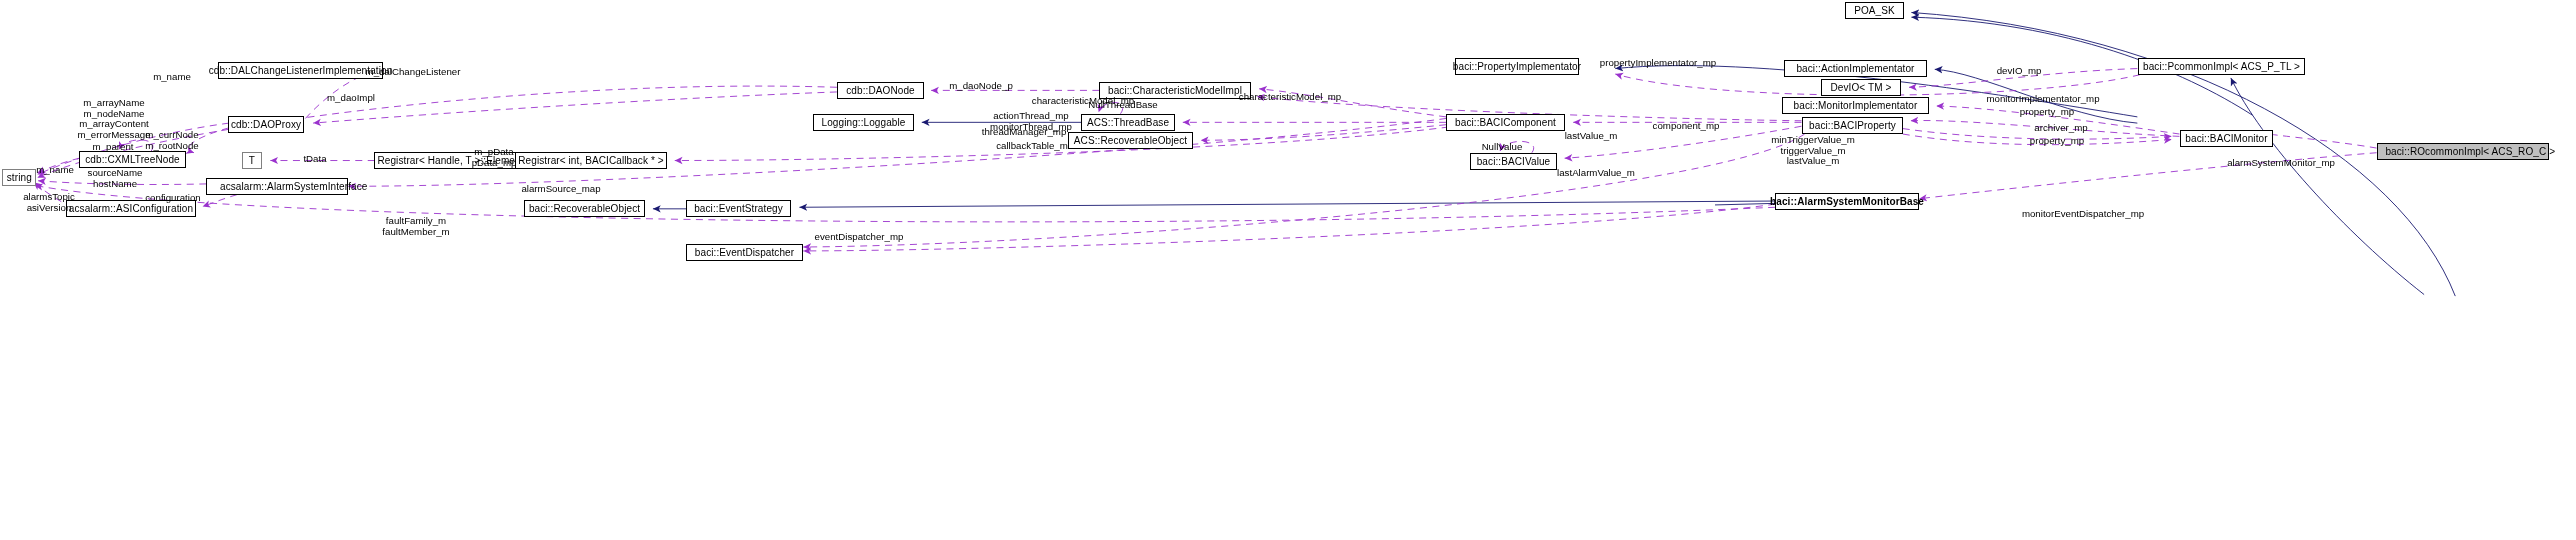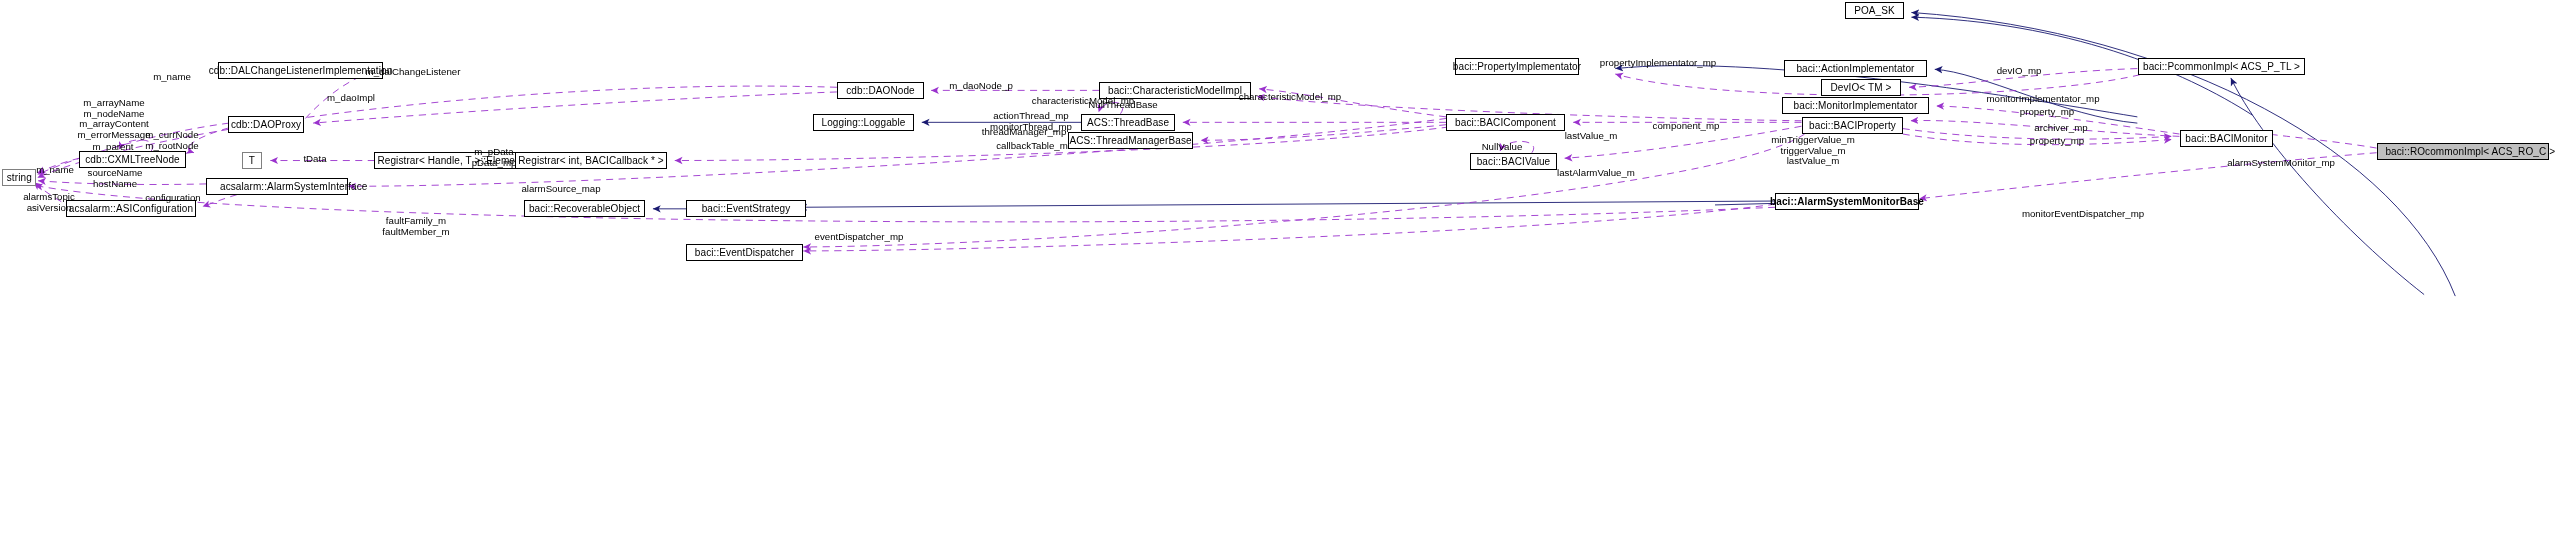--- a/index.html
+++ b/index.html
@@ -150,34 +150,34 @@
       <div class="node" style="left: 2138px; top: 58px; width: 167px;">baci::PcommonImpl&lt; ACS_P_TL &gt;</div>
       <div class="node" style="left: 837px; top: 82px; width: 87px;">cdb::DAONode</div>
       <div class="node" style="left: 1099px; top: 82px; width: 152px;">baci::CharacteristicModelImpl</div>
       <div class="node" style="left: 1821px; top: 79px; width: 80px;">DevIO&lt; TM &gt;</div>
       <div class="node" style="left: 1782px; top: 97px; width: 147px;">baci::MonitorImplementator</div>
       <div class="node" style="left: 813px; top: 114px; width: 101px;">Logging::Loggable</div>
       <div class="node" style="left: 1081px; top: 114px; width: 94px;">ACS::ThreadBase</div>
       <div class="node" style="left: 1446px; top: 114px; width: 119px;">baci::BACIComponent</div>
       <div class="node" style="left: 1802px; top: 117px; width: 101px;">baci::BACIProperty</div>
       <div class="node" style="left: 79px; top: 151px; width: 107px;">cdb::CXMLTreeNode</div>
-      <div class="node" style="left: 1068px; top: 132px; width: 125px;">ACS::ThreadManagerBase</div>
+      <div class="node" style="left: 1068px; top: 132px; width: 125px;">ACS::RecoverableObject</div>
       <div class="node" style="left: 2180px; top: 130px; width: 93px;">baci::BACIMonitor</div>
       <div class="node highlight" style="left: 2377px; top: 143px; width: 172px; padding-left: 20px;">baci::ROcommonImpl&lt; ACS_RO_C &gt;</div>
       <div class="node grayborder" style="left: 2.3px; top: 169px; width: 34px;">string</div>
       <div class="node" style="left: 228px; top: 116px; width: 76px;">cdb::DAOProxy</div>
       <div class="node grayborder" style="left: 242px; top: 152px; width: 19.5px;">T</div>
       <div class="node" style="left: 374px; top: 152px; width: 153px;">Registrar&lt; Handle, T &gt;::Element</div>
       <div class="node" style="left: 515px; top: 152px; width: 152px;">Registrar&lt; int, BACICallback * &gt;</div>
       <div class="node" style="left: 1470px; top: 153px; width: 87px;">baci::BACIValue</div>
       <div class="node" style="left: 206px; top: 178px; width: 142px; padding-left: 39px;">acsalarm::AlarmSystemInterface</div>
       <div class="node" style="left: 66px; top: 200px; width: 130px;">acsalarm::ASIConfiguration</div>
       <div class="node" style="left: 1775px; top: 193px; width: 144px; font-weight: bold;">baci::AlarmSystemMonitorBase</div>
       <div class="node" style="left: 524px; top: 200px; width: 121px;">baci::RecoverableObject</div>
-      <div class="node" style="left: 686px; top: 200px; width: 120px;">baci::EventStrategy</div>
+      <div class="node" style="left: 686px; top: 200px; width: 105px;">baci::EventStrategy</div>
       <div class="node" style="left: 686px; top: 244px; width: 117px;">baci::EventDispatcher</div>
     </div>
   <div id="labels-layer">
       <div class="elabel" style="left: 172px; top: 72px;">m_name</div>
       <div class="elabel" style="left: 413px; top: 67px;">m_dalChangeListener</div>
       <div class="elabel" style="left: 981px; top: 81px;">m_daoNode_p</div>
       <div class="elabel" style="left: 1658px; top: 58px;">propertyImplementator_mp</div>
       <div class="elabel" style="left: 2019px; top: 66px;">devIO_mp</div>
       <div class="elabel" style="left: 341px; top: 93px; margin-left: 10px;">m_daoImpl</div>
       <div class="elabel" style="left: 114px; top: 98px;">m_arrayName

